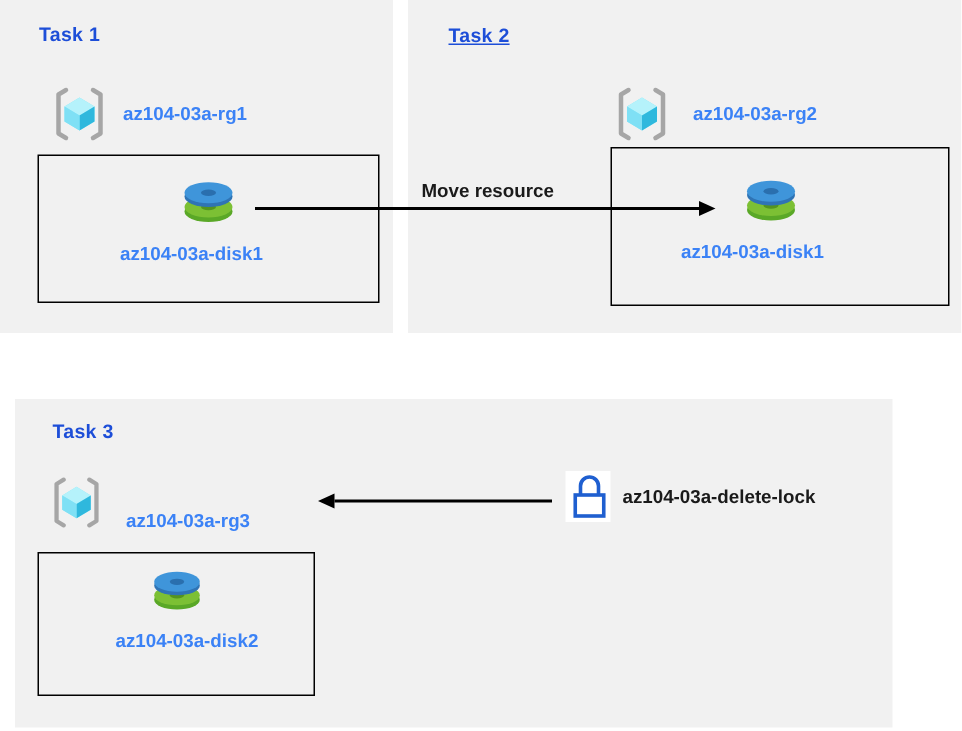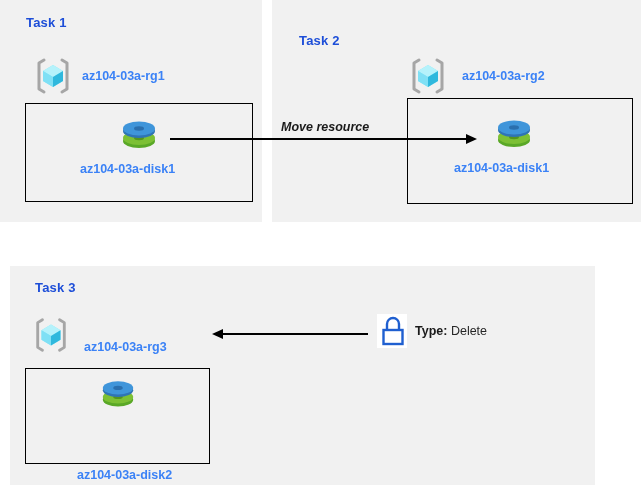--- a/index.html
+++ b/index.html
@@ -126,21 +126,21 @@
     <ellipse cx="20" cy="15" rx="16" ry="7" fill="#2f74b5"></ellipse>
     <ellipse cx="20" cy="12.5" rx="16" ry="7" fill="#3f95da"></ellipse>
     <ellipse cx="20" cy="12.5" rx="5" ry="2.2" fill="#2a6fae"></ellipse>
   </svg>
 </div>
 
 <div class="node-label" style="left:80px; top:162px;">az104-03a-disk1</div>
 
 <div class="panel" style="left:272px; top:0px; width:369px; height:222px;"></div>
 
-<div class="task-label" style="left:299px; top:33px;">Task 2</div>
+<div class="task-label" style="left:299px; top:16px;text-decoration:underline;">Task 2</div>
 
 <div class="icon-wrap" style="left:408px; top:56px; width:40px; height:40px;">
   <svg width="40" height="40" viewBox="0 0 40 40" aria-hidden="true">
     <path d="M11 4 L6 7 L6 33 L11 36" fill="none" stroke="#a6a6a6" stroke-width="3" stroke-linecap="round" stroke-linejoin="round"></path>
     <path d="M29 4 L34 7 L34 33 L29 36" fill="none" stroke="#a6a6a6" stroke-width="3" stroke-linecap="round" stroke-linejoin="round"></path>
     <polygon points="20,9 30,15 30,25 20,31 10,25 10,15" fill="#86e7f8"></polygon>
     <polygon points="20,9 30,15 20,21 10,15" fill="#b5f2fb"></polygon>
     <polygon points="20,21 30,15 30,25 20,31" fill="#2fb8dd"></polygon>
     <polygon points="20,21 10,15 10,25 20,31" fill="#7fe0f5"></polygon>
   </svg>
@@ -158,21 +158,21 @@
     <ellipse cx="20" cy="15" rx="16" ry="7" fill="#2f74b5"></ellipse>
     <ellipse cx="20" cy="12.5" rx="16" ry="7" fill="#3f95da"></ellipse>
     <ellipse cx="20" cy="12.5" rx="5" ry="2.2" fill="#2a6fae"></ellipse>
   </svg>
 </div>
 
 <div class="node-label" style="left:454px; top:161px;">az104-03a-disk1</div>
 
 <div class="arrow-line" style="left:170px; top:138px; width:296px;"></div>
 <div class="arrow-head right" style="left:466px; top:134px;"></div>
-<div class="edge-label" style="left:281px; top:120px;font-style:italic;">Move resource</div>
+<div class="edge-label" style="left:281px; top:120px;">Move resource</div>
 
 <div class="panel" style="left:10px; top:266px; width:585px; height:219px;"></div>
 
 <div class="task-label" style="left:35px; top:280px;">Task 3</div>
 
 <div class="icon-wrap" style="left:32px; top:316px; width:38px; height:38px;">
   <svg width="38" height="38" viewBox="0 0 40 40" aria-hidden="true">
     <path d="M11 4 L6 7 L6 33 L11 36" fill="none" stroke="#a6a6a6" stroke-width="3" stroke-linecap="round" stroke-linejoin="round"></path>
     <path d="M29 4 L34 7 L34 33 L29 36" fill="none" stroke="#a6a6a6" stroke-width="3" stroke-linecap="round" stroke-linejoin="round"></path>
     <polygon points="20,9 30,15 30,25 20,31 10,25 10,15" fill="#86e7f8"></polygon>
@@ -190,28 +190,28 @@
   <svg width="38" height="38" viewBox="0 0 40 40" aria-hidden="true">
     <ellipse cx="20" cy="25" rx="16" ry="7" fill="#5aa827"></ellipse>
     <ellipse cx="20" cy="22" rx="16" ry="7" fill="#7cc034"></ellipse>
     <ellipse cx="20" cy="22" rx="5" ry="2.2" fill="#54941f"></ellipse>
     <ellipse cx="20" cy="15" rx="16" ry="7" fill="#2f74b5"></ellipse>
     <ellipse cx="20" cy="12.5" rx="16" ry="7" fill="#3f95da"></ellipse>
     <ellipse cx="20" cy="12.5" rx="5" ry="2.2" fill="#2a6fae"></ellipse>
   </svg>
 </div>
 
-<div class="node-label" style="left:77px; top:420px;margin-top:48px;">az104-03a-disk2</div>
+<div class="node-label" style="left:77px; top:420px;">az104-03a-disk2</div>
 
 <div class="arrow-line" style="left:223px; top:333px; width:145px;"></div>
 <div class="arrow-head left" style="left:212px; top:329px;"></div>
 
 <div class="lock-icon-bg" style="left:377px; top:314px; width:30px; height:34px;"></div>
 <div class="icon-wrap" style="left:379px; top:316px; width:28px; height:31px;">
   <svg width="28" height="31" viewBox="0 0 28 31" aria-hidden="true">
     <path d="M8 14 L8 8 A6 6 0 0 1 20 8 L20 14" fill="none" stroke="#1f5fd0" stroke-width="2.4"></path>
     <rect x="4.5" y="14" width="19" height="14" fill="#ffffff" stroke="#1f5fd0" stroke-width="2.4"></rect>
   </svg>
 </div>
 
 <div class="lock-text-block" style="left:415px; top:324px;">
-  <span class="lock-type-line"><span class="lock-type-key">Type:</span> <span>Delete</span></span>
+  <span class="lock-title">az104-03a-delete-lock</span>
 </div>
 
 </body></html>

